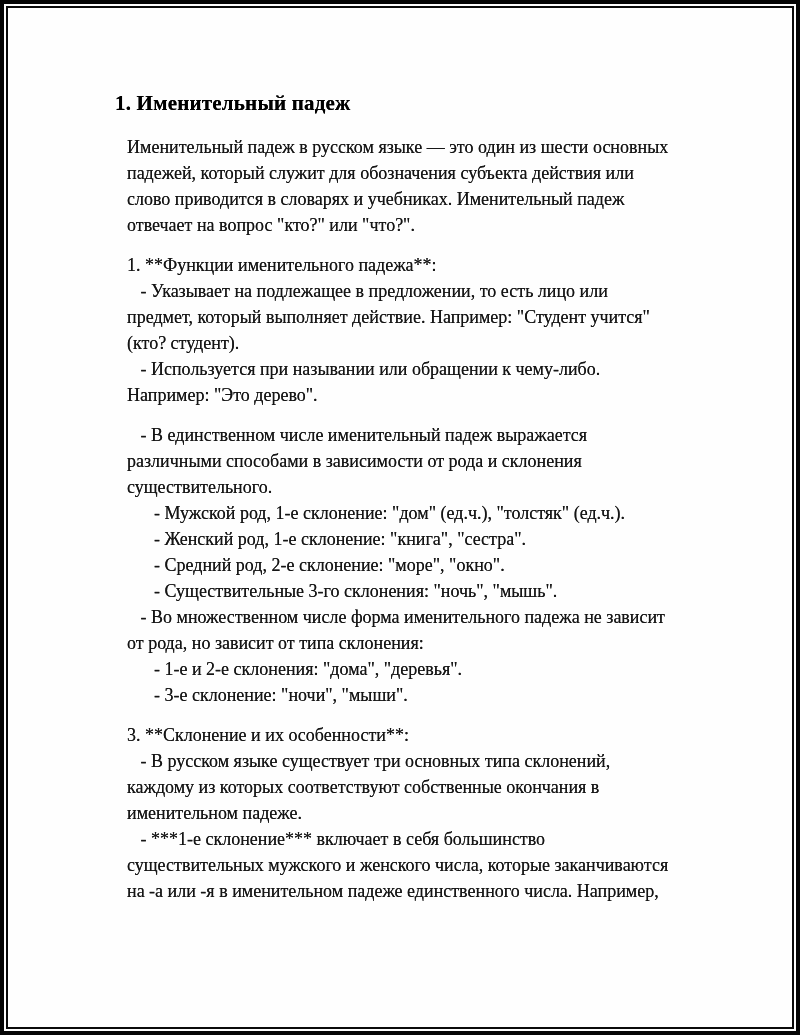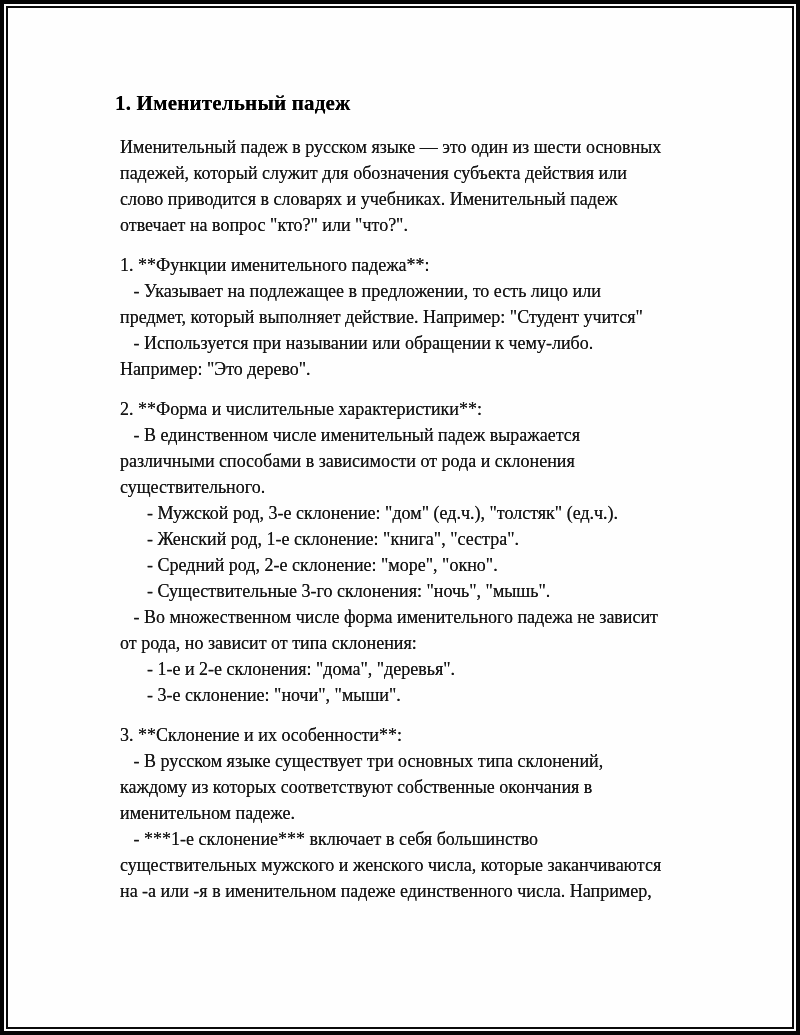--- a/index.html
+++ b/index.html
@@ -33,21 +33,21 @@
   .doc-title {
     margin: 0 0 18px 0;
     font-size: 21px;
     line-height: 26px;
     font-weight: bold;
     color: #000000;
     letter-spacing: 0.2px;
     text-shadow: 0 0 0.5px #222;
   }
   .block {
-    margin: 0 0 14px 5px;
+    margin: 0 0 14px 12px;
   }
   .line {
     font-size: 18px;
     line-height: 26px;
     white-space: pre;
     text-shadow: 0 0 0.4px #3a3a3a;
   }
 </style>
 </head>
 <body>
@@ -60,29 +60,29 @@
           <div class="block">
             <div class="line">Именительный падеж в русском языке — это один из шести основных</div>
             <div class="line">падежей, который служит для обозначения субъекта действия или</div>
             <div class="line">слово приводится в словарях и учебниках. Именительный падеж</div>
             <div class="line">отвечает на вопрос "кто?" или "что?".</div>
           </div>
           <div class="block">
             <div class="line">1. **Функции именительного падежа**:</div>
             <div class="line">   - Указывает на подлежащее в предложении, то есть лицо или</div>
             <div class="line">предмет, который выполняет действие. Например: "Студент учится"</div>
+            <div class="line">(кто? студент).</div>
             <div class="line">   - Используется при назывании или обращении к чему-либо.</div>
             <div class="line">Например: "Это дерево".</div>
           </div>
           <div class="block">
-            <div class="line">2. **Форма и числительные характеристики**:</div>
             <div class="line">   - В единственном числе именительный падеж выражается</div>
             <div class="line">различными способами в зависимости от рода и склонения</div>
             <div class="line">существительного.</div>
-            <div class="line">      - Мужской род, 3-е склонение: "дом" (ед.ч.), "толстяк" (ед.ч.).</div>
+            <div class="line">      - Мужской род, 1-е склонение: "дом" (ед.ч.), "толстяк" (ед.ч.).</div>
             <div class="line">      - Женский род, 1-е склонение: "книга", "сестра".</div>
             <div class="line">      - Средний род, 2-е склонение: "море", "окно".</div>
             <div class="line">      - Существительные 3-го склонения: "ночь", "мышь".</div>
             <div class="line">   - Во множественном числе форма именительного падежа не зависит</div>
             <div class="line">от рода, но зависит от типа склонения:</div>
             <div class="line">      - 1-е и 2-е склонения: "дома", "деревья".</div>
             <div class="line">      - 3-е склонение: "ночи", "мыши".</div>
           </div>
           <div class="block">
             <div class="line">3. **Склонение и их особенности**:</div>

